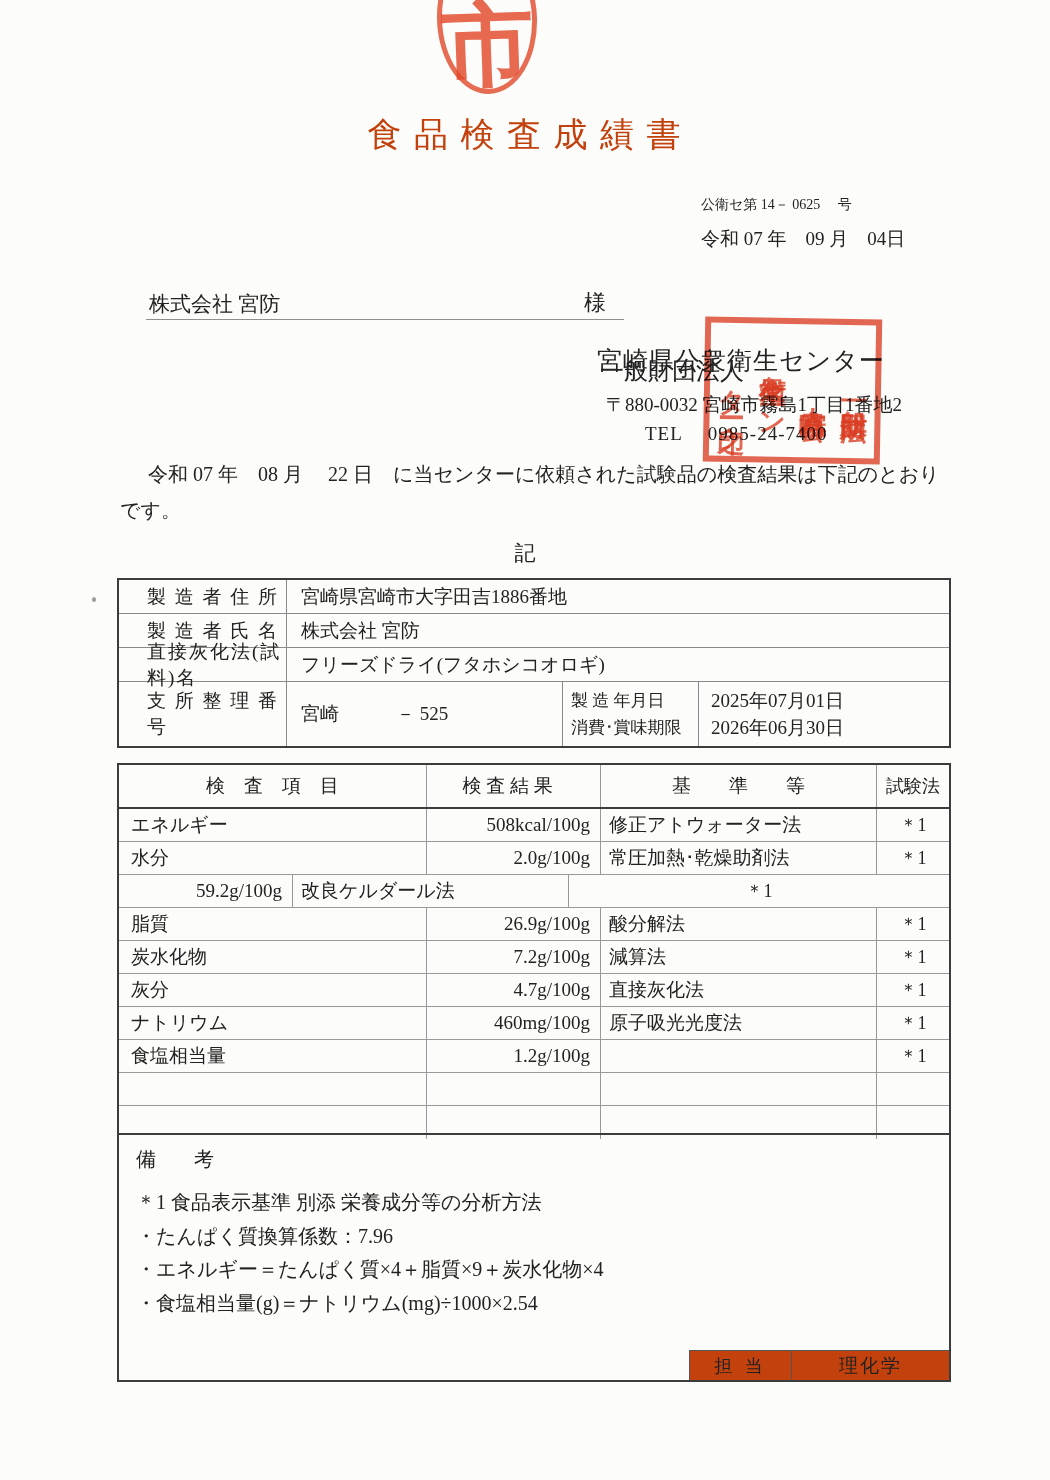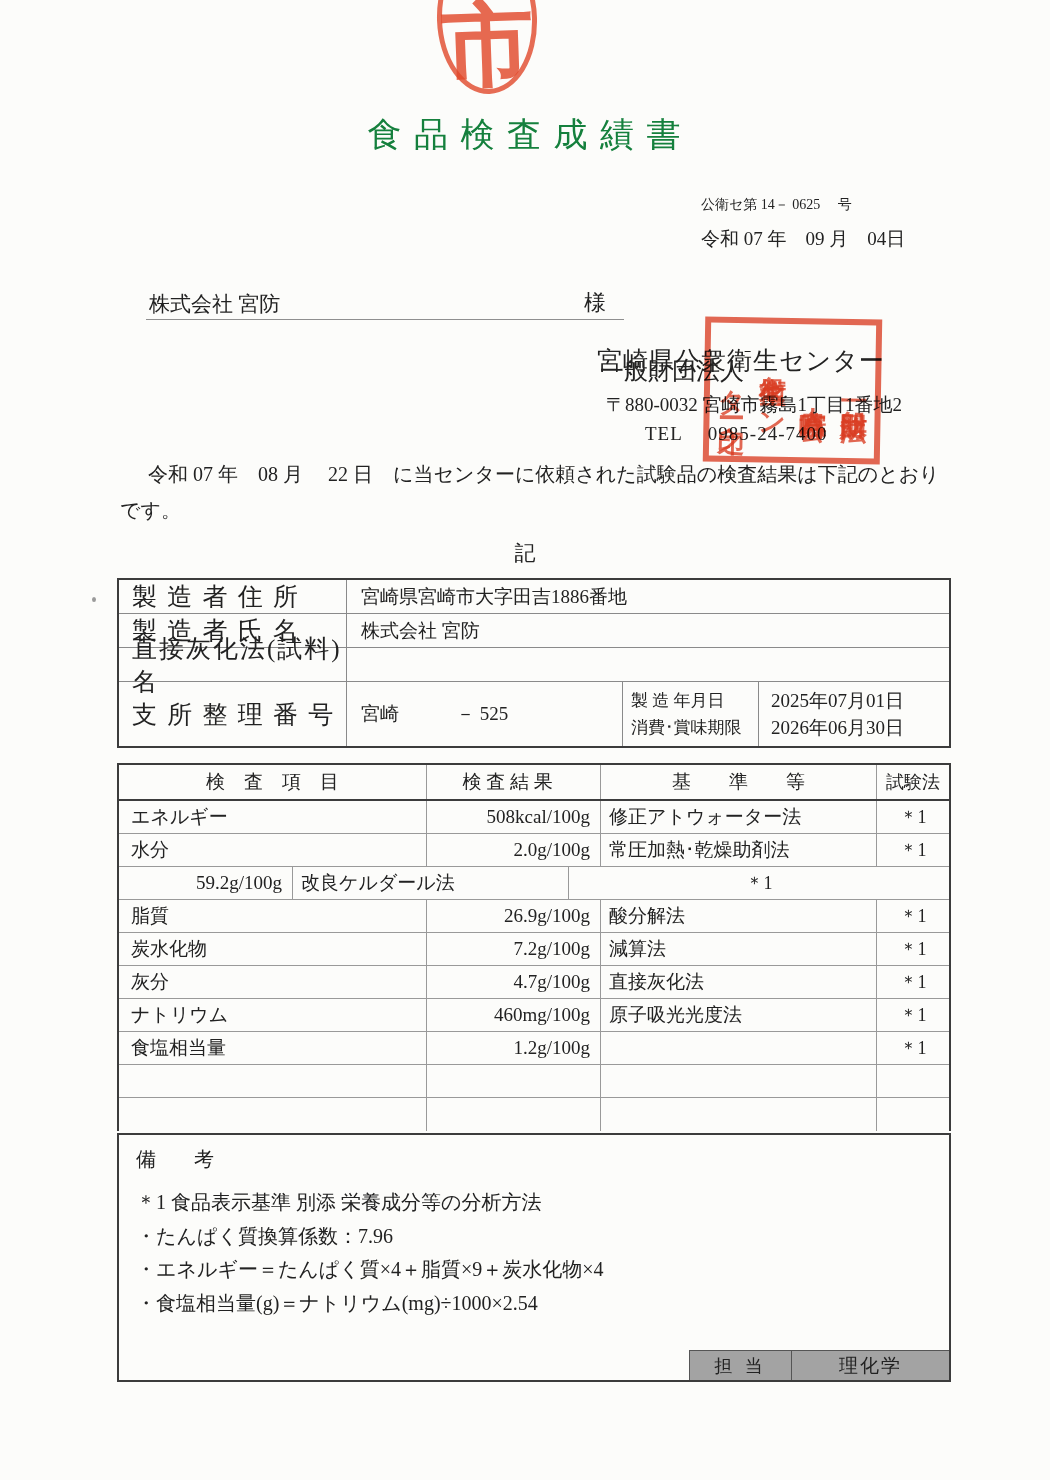--- a/index.html
+++ b/index.html
@@ -16,21 +16,21 @@
     display:flex; align-items:center; justify-content:center;
     transform:rotate(-2deg); mix-blend-mode:multiply;
   }
   .top-seal span{
     font-size:92px; line-height:1; color:rgba(228,73,43,.82);
     font-weight:700; margin-top:52px;
   }
   
   .doc-title{
     position:absolute; top:112px; left:0; width:100%; text-align:center;
-    font-size:34px; letter-spacing:2px; color:#15803d;
+    font-size:34px; letter-spacing:2px; color:#c2410c;
   }
   .doc-number{ position:absolute; left:701px; top:196px; font-size:14px; }
   .issue-date{ position:absolute; left:701px; top:226px; font-size:19px; }
   
   .addressee-name{ position:absolute; left:149px; top:290px; font-size:21px; }
   .addressee-honorific{ position:absolute; left:584px; top:288px; font-size:22px; }
   .addressee-underline{
     position:absolute; left:146px; top:319px; width:478px; height:0;
     border-top:1px solid #8f8f8f;
   }
@@ -54,51 +54,51 @@
   .intro-line1{ position:absolute; left:120px; top:461px; width:840px; font-size:20px; text-indent:28px; }
   .intro-line2{ position:absolute; left:120px; top:497px; font-size:20px; }
   .record-heading{ position:absolute; top:539px; left:0; width:100%; text-align:center; font-size:21px; }
   
   .tbl{ position:absolute; left:117px; width:834px; border:2px solid #3c3c3c; background:transparent; }
   
   .info-table{ top:578px; }
   .it-row{ display:flex; height:34px; border-bottom:1px solid #8a8a8a; }
   .it-row.last{ height:64px; border-bottom:none; }
   .it-label{
-    width:228px; border-right:1px solid #8a8a8a; display:flex; align-items:center;
-    padding-left:13px; font-size:25px; letter-spacing:2px; flex-shrink:0;
+    width:168px; border-right:1px solid #8a8a8a; display:flex; align-items:center;
+    padding-left:28px; font-size:19px; letter-spacing:2px; flex-shrink:0;
   }
   .it-value{ flex:1; display:flex; align-items:center; padding-left:14px; font-size:19px; }
   .it-value.fixed{ flex:none; width:276px; border-right:1px solid #8a8a8a; }
   .it-sublabels{
     width:136px; border-right:1px solid #8a8a8a; display:flex; flex-direction:column;
     justify-content:center; padding-left:8px; font-size:17px; line-height:27px; flex-shrink:0;
   }
   .it-dates{
     flex:1; display:flex; flex-direction:column; justify-content:center;
     padding-left:12px; font-size:19px; line-height:27px;
   }
   
   .results-table{ top:763px; border-bottom:none; }
-  .rt-header{ display:flex; height:36px; border-bottom:2px solid #3c3c3c; font-size:19px; }
+  .rt-header{ display:flex; height:44px; border-bottom:2px solid #3c3c3c; font-size:19px; }
   .rt-header > div{ display:flex; align-items:center; justify-content:center; }
   .rt-row{ display:flex; height:33px; border-bottom:1px solid #999; font-size:19px; }
   .rt-row.last{ border-bottom:none; }
   .c-item{ width:308px; border-right:1px solid #999; display:flex; align-items:center; padding-left:12px; flex-shrink:0; }
   .c-result{ width:174px; border-right:1px solid #999; display:flex; align-items:center; justify-content:flex-end; padding-right:10px; flex-shrink:0; }
   .c-standard{ width:276px; border-right:1px solid #999; display:flex; align-items:center; padding-left:8px; flex-shrink:0; }
   .c-method{ flex:1; display:flex; align-items:center; justify-content:center; font-size:18px; }
   
   .remarks-box{ top:1133px; height:249px; }
   .remarks-title{ padding:11px 0 0 17px; font-size:20px; letter-spacing:9px; }
   .remarks-line{ margin-left:17px; margin-top:0; font-size:20px; line-height:33.5px; }
   .remarks-line.first{ margin-top:13px; }
   .duty-box{
     position:absolute; right:0; bottom:0; width:260px; height:30px;
-    border-top:1px solid #555; border-left:1px solid #555; display:flex; background:#a3a3a3;
+    border-top:1px solid #555; border-left:1px solid #555; display:flex; background:#c2410c;
   }
   .duty-label{
     width:102px; border-right:1px solid #555; display:flex; align-items:center;
     justify-content:center; font-size:18px; letter-spacing:4px; flex-shrink:0;
   }
   .duty-value{ flex:1; display:flex; align-items:center; justify-content:center; font-size:19px; letter-spacing:2px; }
   
   .speck{ position:absolute; left:92px; top:597px; width:4px; height:5px; background:#9a9a9a; border-radius:50%; }
 </style>
 </head>
@@ -139,20 +139,21 @@
     <div class="it-row">
       <div class="it-label">製 造 者 住 所</div>
       <div class="it-value">宮崎県宮崎市大字田吉1886番地</div>
     </div>
     <div class="it-row">
       <div class="it-label">製 造 者 氏 名</div>
       <div class="it-value">株式会社 宮防</div>
     </div>
     <div class="it-row">
       <div class="it-label">直接灰化法(試料)名</div>
+      <div class="it-value">フリーズドライ(フタホシコオロギ)</div>
     </div>
     <div class="it-row last">
       <div class="it-label">支 所 整 理 番 号</div>
       <div class="it-value fixed">宮崎　　　－ 525</div>
       <div class="it-sublabels">
         <span>製 造 年月日</span>
         <span>消費･賞味期限</span>
       </div>
       <div class="it-dates">
         <span>2025年07月01日</span>

